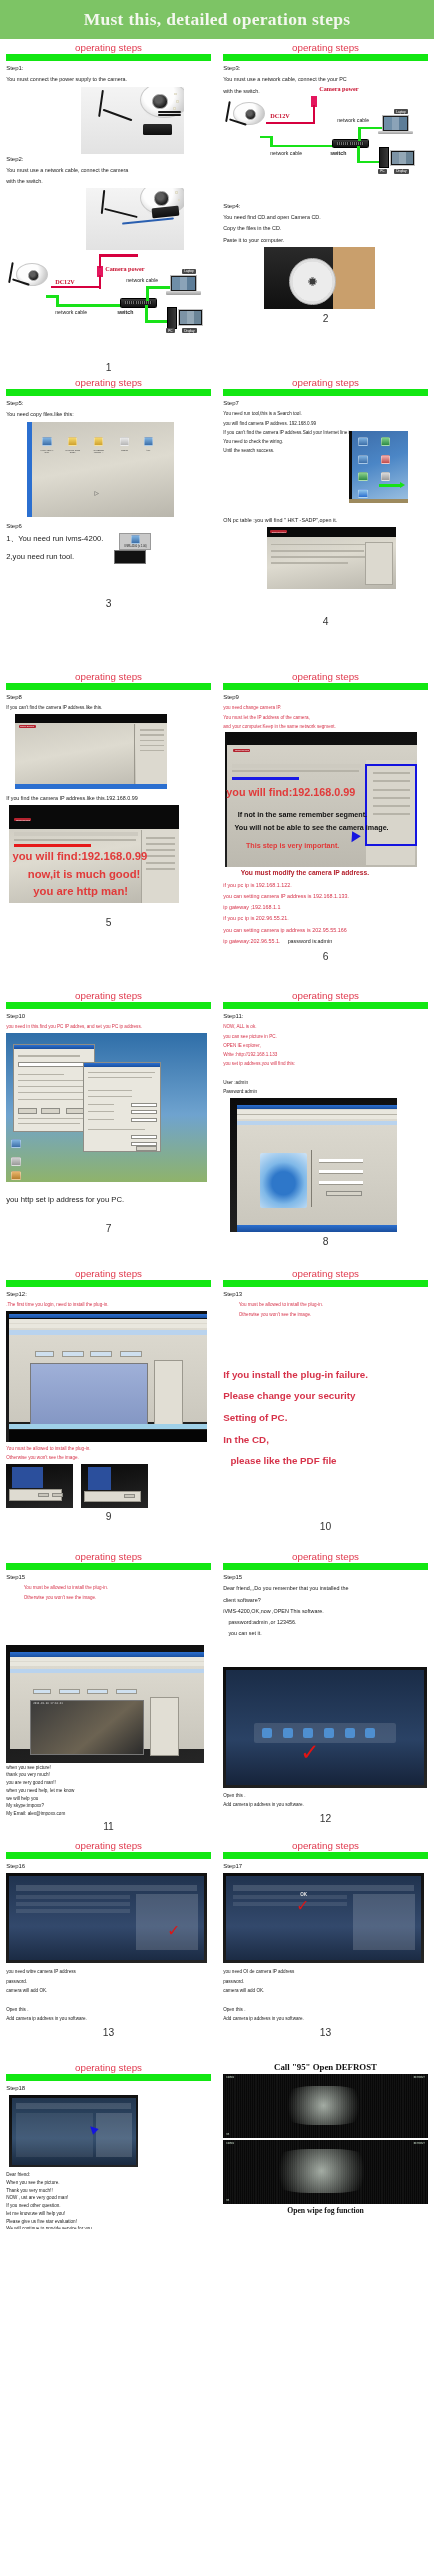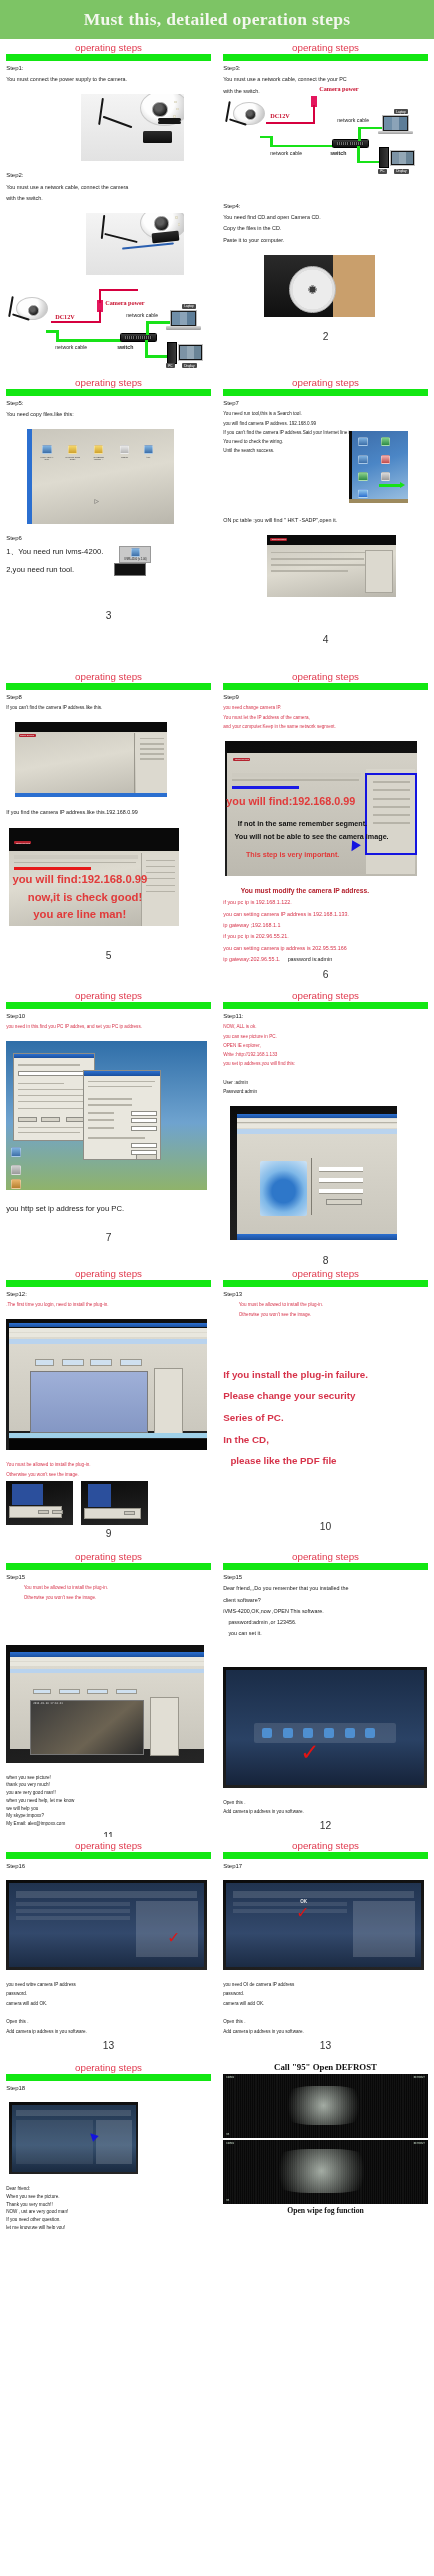--- a/index.html
+++ b/index.html
@@ -76,21 +76,21 @@
     text-align: center;
     font-size: 10.3px;
     color: #333;
     padding: 3.1px 0 5.2px 0;
     font-family: "Liberation Sans", sans-serif;
   }
 
   
   .photo {
     position: relative;
-    margin: 11px auto;
+    margin: 1px auto;
     overflow: hidden;
     background: #bfbfbf;
   }
   .photo.gear {
     background:
       radial-gradient(circle at 72% 28%, #e9e9e9 0 13%, rgba(233,233,233,0) 14%),
       linear-gradient(#f4f4f4, #e2e2e2);
   }
   .cam-dome {
     position:absolute; border-radius:50%;
@@ -555,22 +555,22 @@
     <div class="redbar" style="left:5.2px;top:39px;width:77px;"></div>
     <div style="position:absolute;right:0;top:25px;bottom:0;width:38px;background:#dcd9cf;border-left:0.5px solid #a9a69c"></div>
     <div class="win-row" style="right:4.1px;top:32px;width:29px;"></div>
     <div class="win-row" style="right:4.1px;top:38px;width:29px;"></div>
     <div class="win-row" style="right:4.1px;top:44px;width:29px;"></div>
     <div class="win-row" style="right:4.1px;top:50px;width:29px;"></div>
     <div class="win-row" style="right:4.1px;top:57px;width:29px;"></div>
     <div class="win-row" style="right:4.1px;top:63px;width:29px;"></div>
 
     <div class="ov red" style="left:3.1px;top:45px;font-size:11.3px;">you will find:192.168.0.99</div>
-    <div class="ov red" style="left:18.5px;top:63px;font-size:11.3px;">now,it is check good!</div>
-    <div class="ov red" style="left:24px;top:80px;font-size:11.3px;">you are line man!</div>
+    <div class="ov red" style="left:18.5px;top:63px;font-size:11.3px;">now,it is much good!</div>
+    <div class="ov red" style="left:24px;top:80px;font-size:11.3px;">you are http man!</div>
   </div>
 
   <div class="pagenum" style="padding-top:13.4px">5</div>
 </div>
 
 <div class="panel" style="height:319px">
   <div class="panel-head">
     <span class="ops-label">operating steps</span>
   </div>
   <div class="greenbar"></div>
@@ -757,21 +757,21 @@
   </div>
   <div class="greenbar"></div>
 
   <div class="step-title">Step13</div>
   <div class="body-line small red" style="margin-left:15.5px">You must be allowed to install the plug-in.</div>
   <div class="body-line small red" style="margin-left:15.5px">Otherwise you won't see the image.</div>
 
   <div style="height:46px"></div>
   <div class="body-line big redbold" style="font-size:9.8px;line-height:18.5px">If you install the plug-in failure.</div>
   <div class="body-line big redbold" style="font-size:9.8px;line-height:18.5px">Please change your security</div>
-  <div class="body-line big redbold" style="font-size:9.8px;line-height:18.5px">Series of PC.</div>
+  <div class="body-line big redbold" style="font-size:9.8px;line-height:18.5px">Setting of PC.</div>
   <div class="body-line big redbold" style="font-size:9.8px;line-height:18.5px">In the CD,</div>
   <div class="body-line big redbold" style="font-size:9.8px;line-height:18.5px;margin-left:7.2px">please like the PDF file</div>
 
   <div class="pagenum" style="padding-top:47px">10</div>
 </div>
 
 <div class="panel" style="height:289px">
   <div class="panel-head">
     <span class="ops-label">operating steps</span>
   </div>

